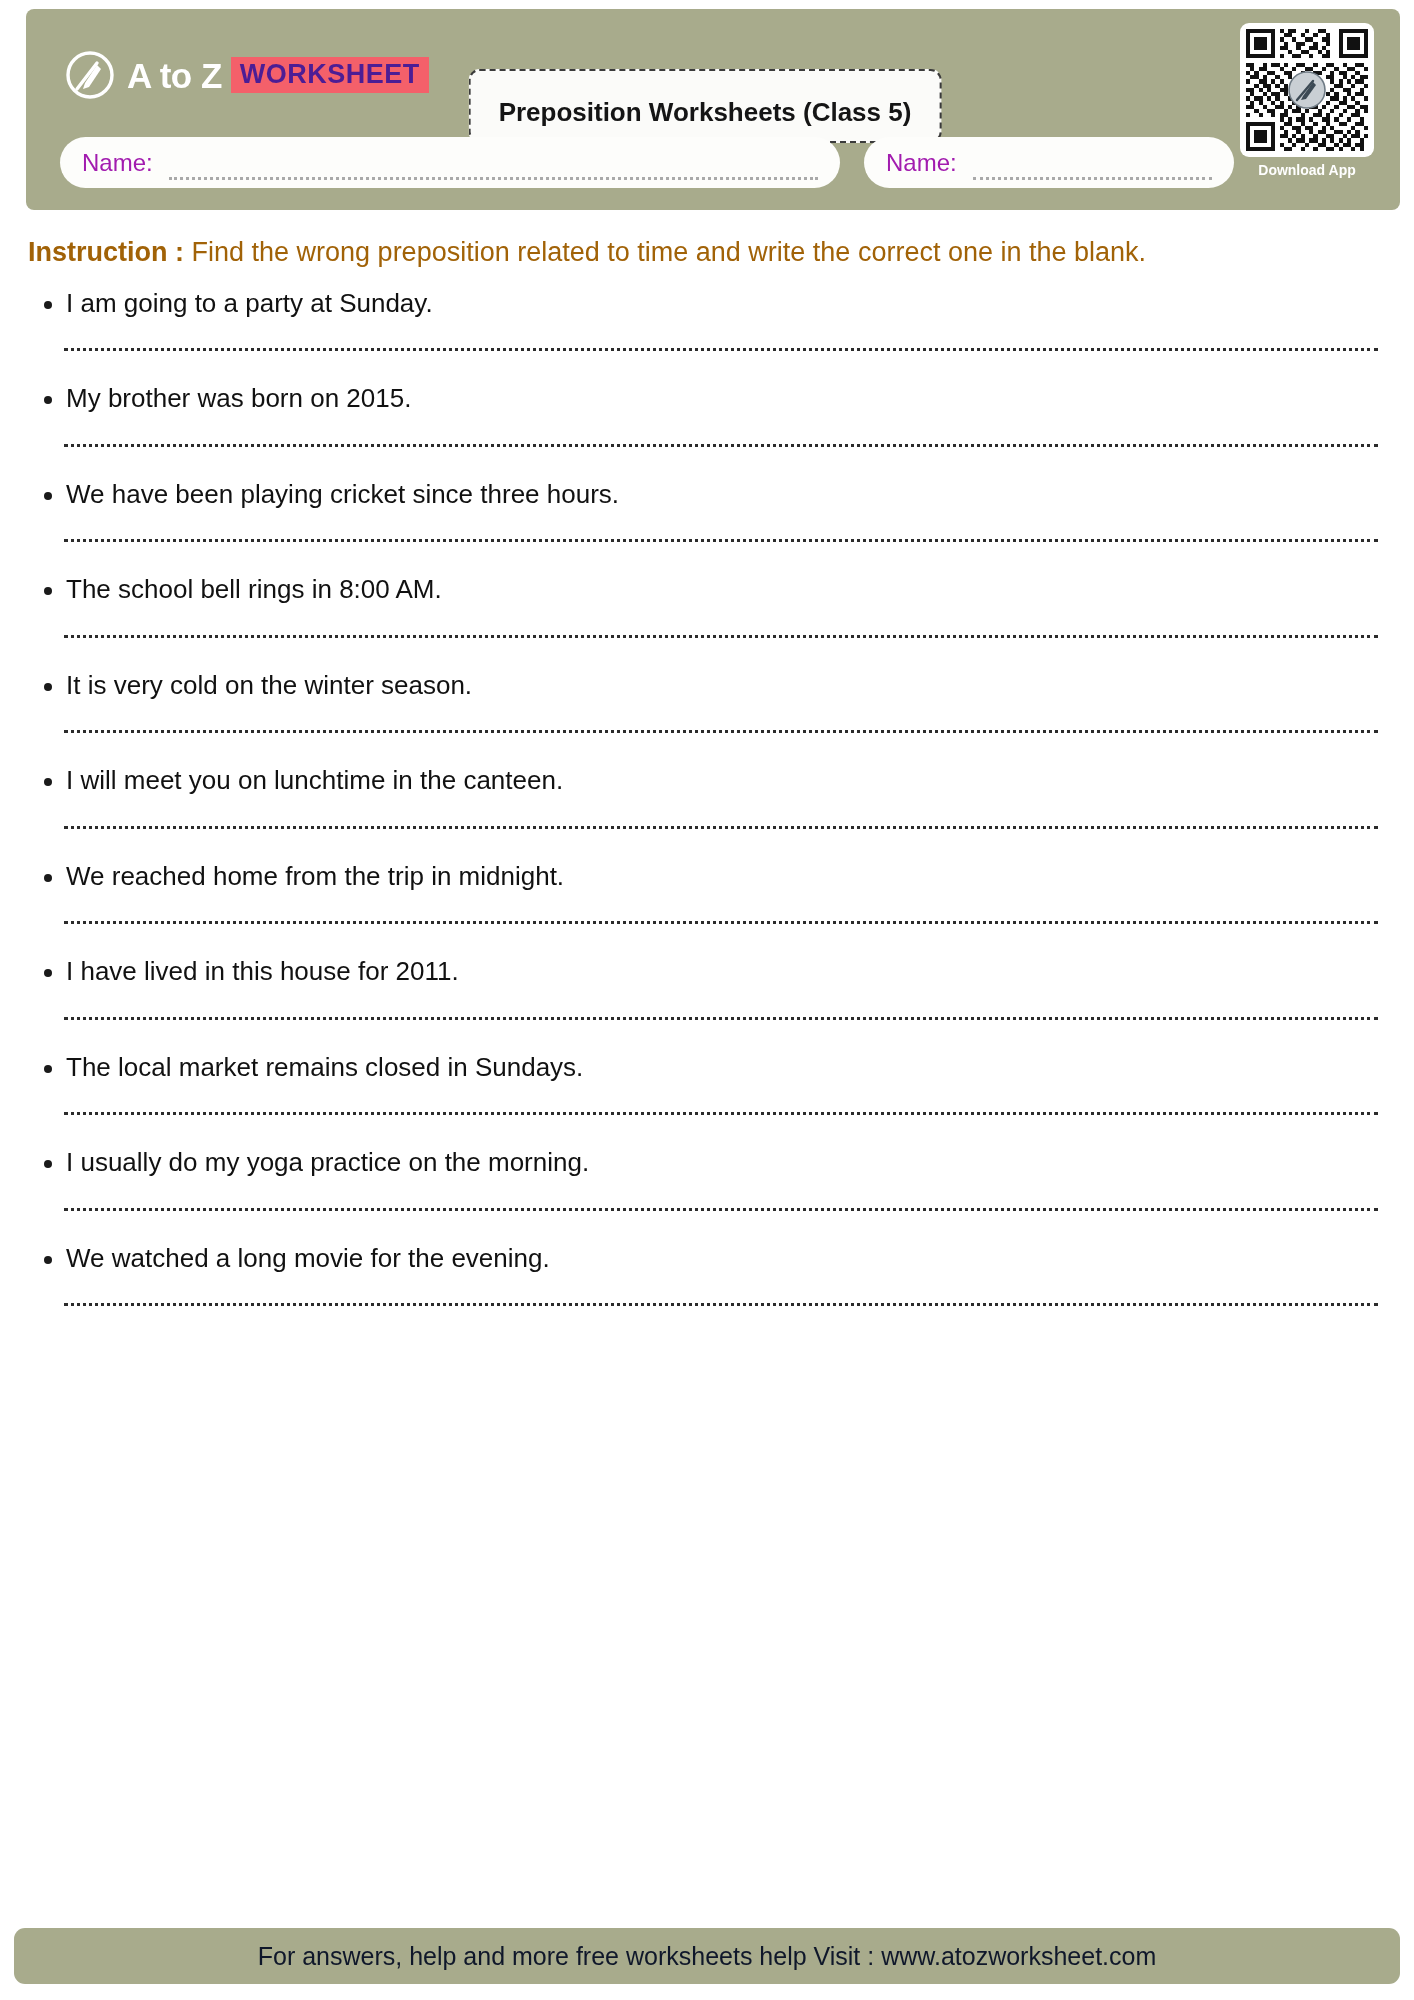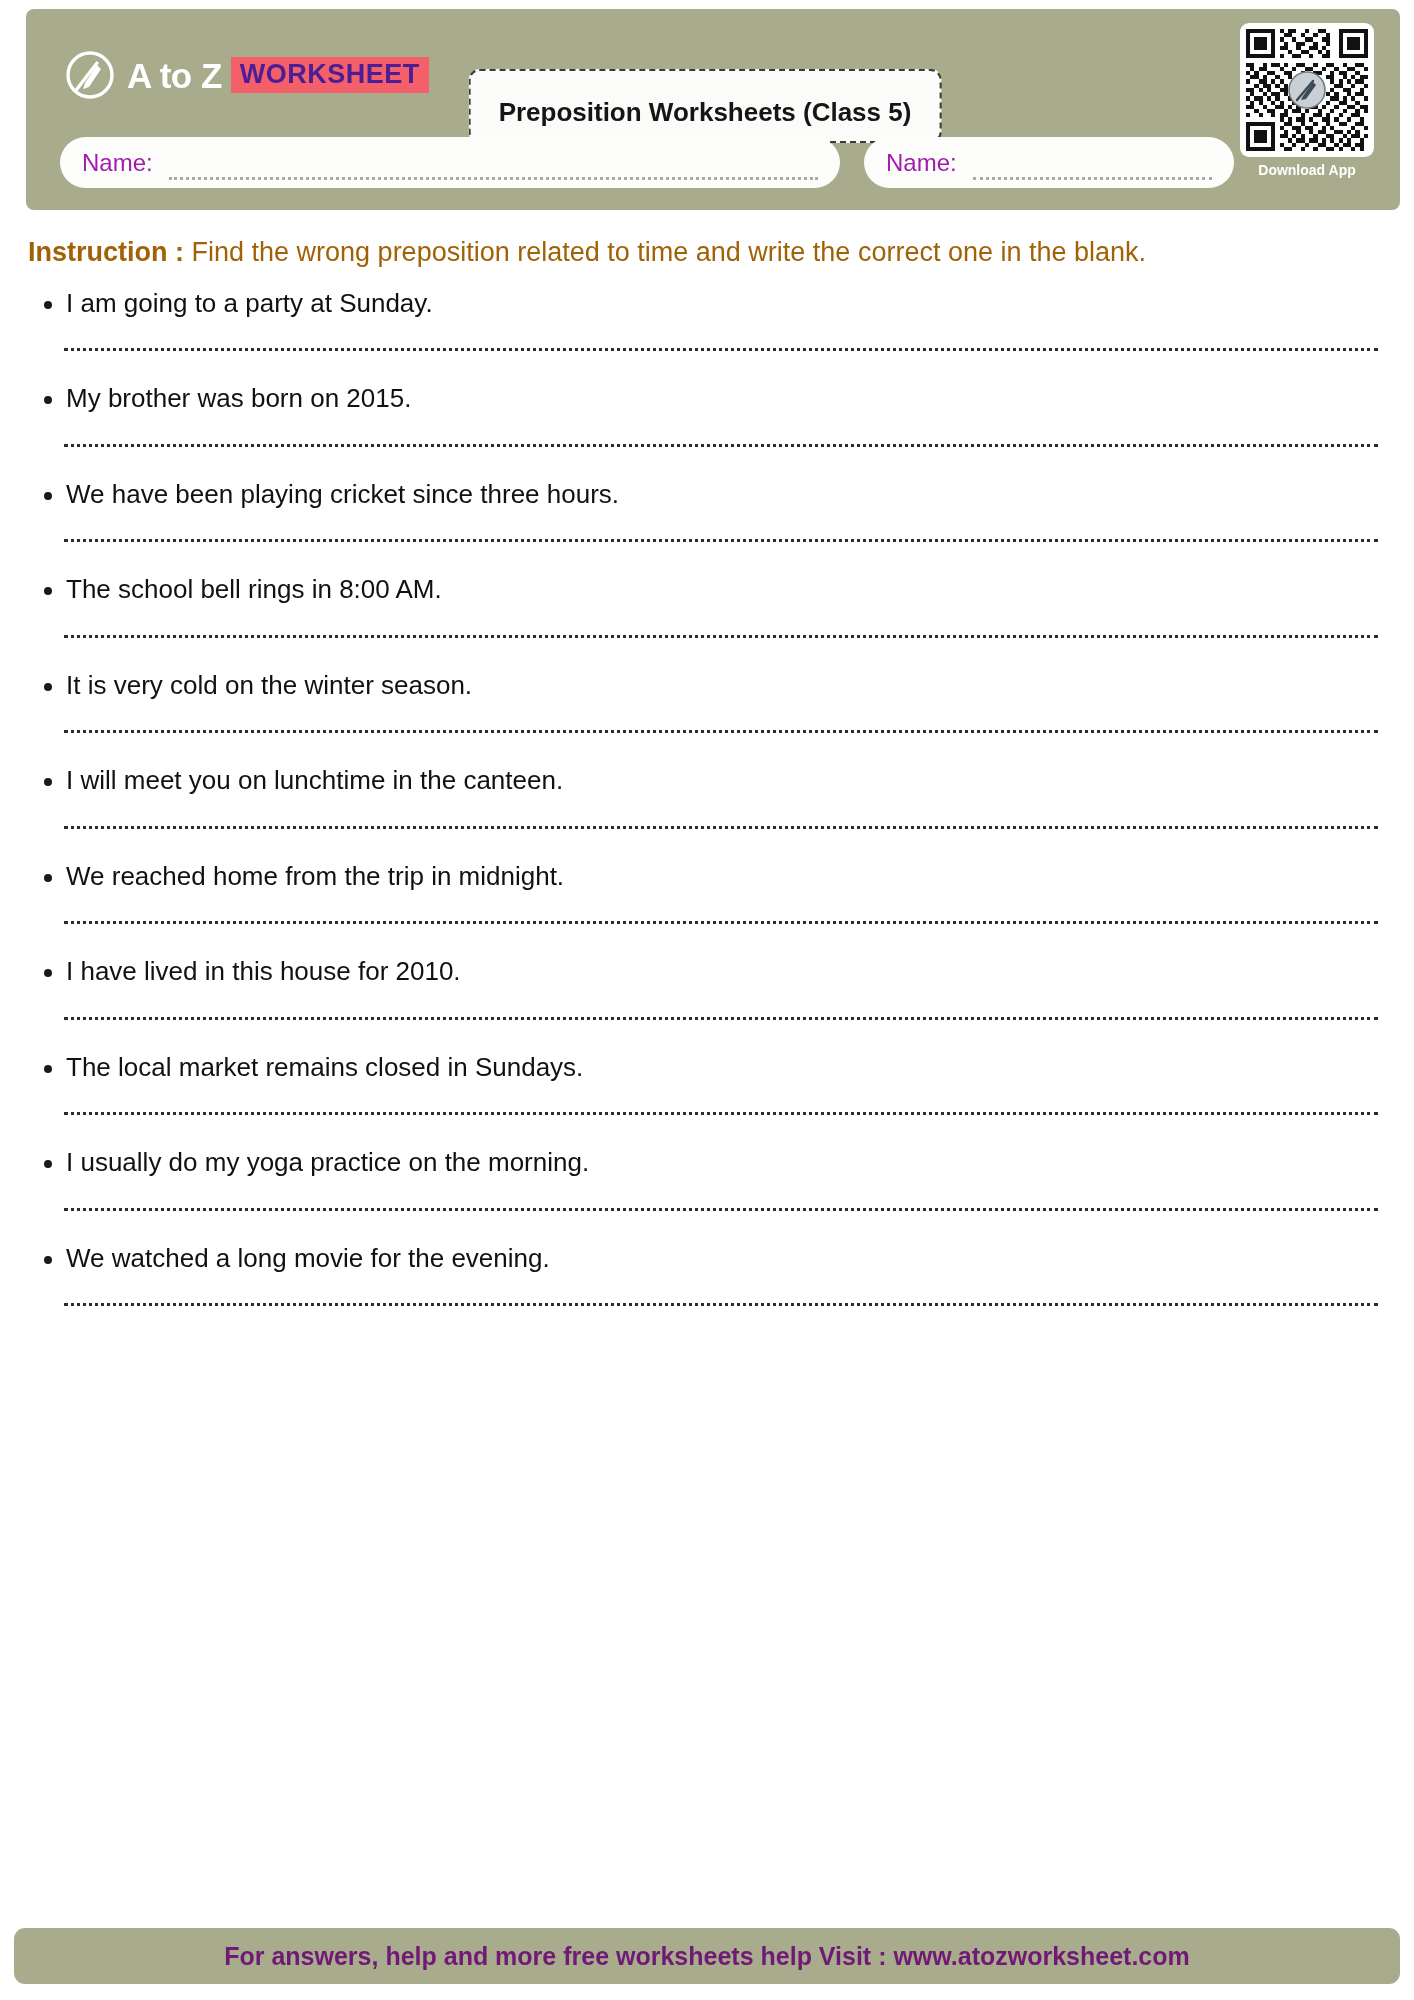--- a/index.html
+++ b/index.html
@@ -219,23 +219,23 @@
     margin: 0 14px 16px 14px;
     height: 56px;
     background: #a8ab8c;
     border-radius: 11px;
     display: flex;
     align-items: center;
     justify-content: center;
   }
 
   .footer-text {
-    color: #701a75;
+    color: #0f172a;
     font-size: 25px;
-    font-weight: 700;
+    font-weight: 400;
     white-space: nowrap;
   }
 </style>
 </head>
 <body>
 
 <div class="page">
 
   <div class="header">
 
@@ -557,21 +557,21 @@
         <li class="q-item">
           <div class="q-row">
             <span class="q-bullet"></span>
             <span class="q-text">We reached home from the trip in midnight.</span>
           </div>
           <div class="q-answer-line"></div>
         </li>
         <li class="q-item">
           <div class="q-row">
             <span class="q-bullet"></span>
-            <span class="q-text">I have lived in this house for 2010.</span>
+            <span class="q-text">I have lived in this house for 2011.</span>
           </div>
           <div class="q-answer-line"></div>
         </li>
         <li class="q-item">
           <div class="q-row">
             <span class="q-bullet"></span>
             <span class="q-text">The local market remains closed in Sundays.</span>
           </div>
           <div class="q-answer-line"></div>
         </li>

